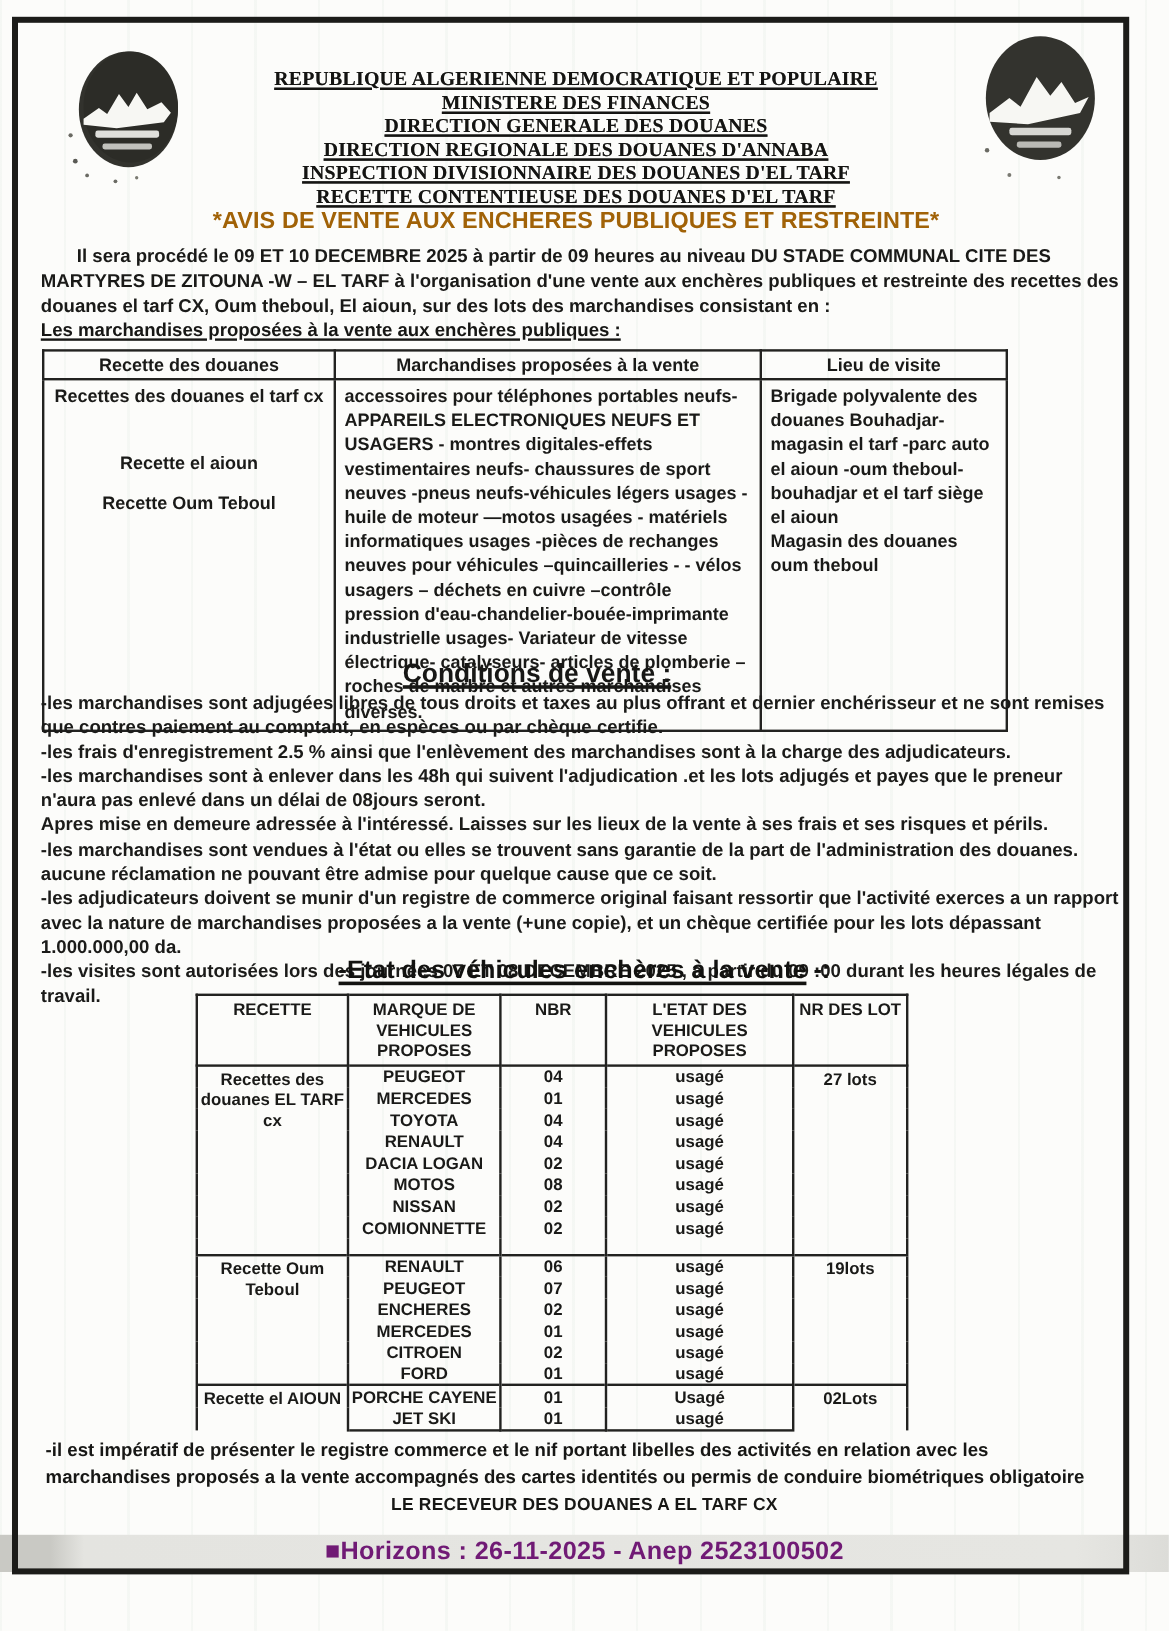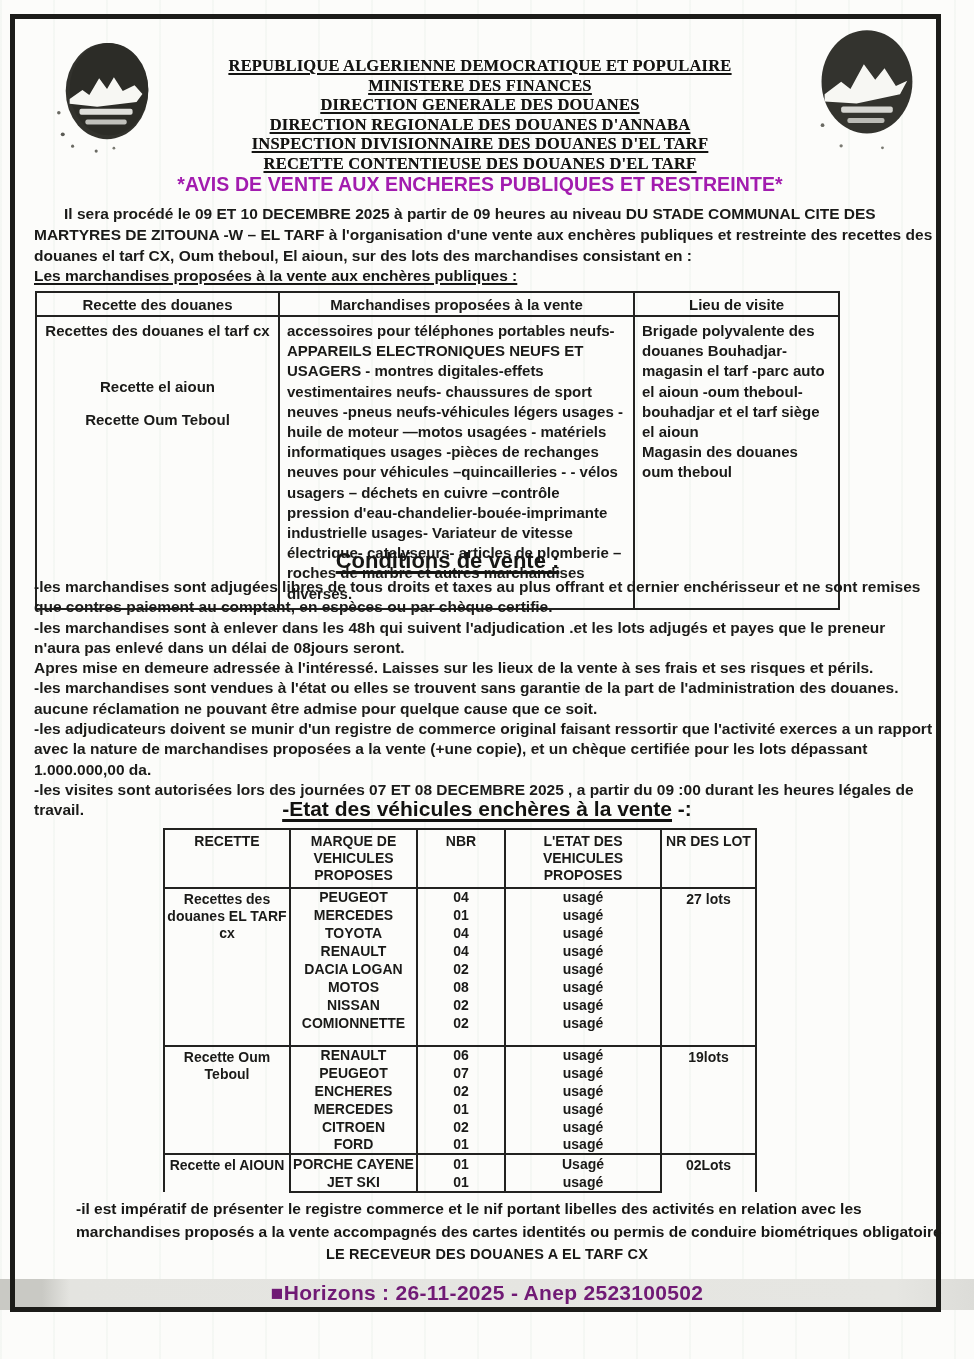--- a/index.html
+++ b/index.html
@@ -24,21 +24,21 @@
   
   .header-block { position:absolute; left:120px; top:56px; width:720px; text-align:center; z-index:3; }
   .hline {
     font-family:"Liberation Serif", serif;
     font-weight:700; font-size:16.5px; line-height:19.5px; letter-spacing:0.2px;
     text-decoration:underline; text-decoration-thickness:2px; text-underline-offset:2px;
     color:#141412; text-shadow:0 0 0.5px rgba(20,20,20,0.55);
   }
   .avis {
     position:absolute; left:60px; top:173px; width:840px; text-align:center; z-index:3;
-    font-weight:700; font-size:19.5px; color:#a21caf; letter-spacing:0.1px;
+    font-weight:700; font-size:19.5px; color:#a16207; letter-spacing:0.1px;
   }
   .intro {
     position:absolute; left:34px; top:203px; width:900px; z-index:3;
     font-weight:700; font-size:15.5px; line-height:21px; text-indent:30px; color:#1a1a18;
   }
   .goods-label {
     position:absolute; left:34px; top:267px; z-index:3;
     font-weight:700; font-size:15.5px;
     text-decoration:underline; text-decoration-thickness:2px; text-underline-offset:2px;
   }
@@ -78,21 +78,21 @@
   .veh th { border:2px solid #222220; vertical-align:top; text-align:center; padding:3px 2px; height:46px; font-size:14px; }
   .veh td { border-left:2px solid #222220; border-right:2px solid #222220; text-align:center; padding:0 2px; height:18px; }
   .veh tr.gstart td { border-top:2px solid #222220; }
   .veh tbody tr:last-child td { border-bottom:2px solid #222220; }
   .veh td.cell-recette, .veh td.cell-lots { vertical-align:top; padding-top:2px; }
   .veh tr.spacer td { height:14px; }
   .veh .g3 td { height:19px; }
   
   .footer-note {
     position:absolute; left:38px; top:1198px; width:885px; z-index:3;
-    font-weight:700; font-size:15.5px; line-height:22.5px;margin-left:38px;
+    font-weight:700; font-size:15.5px; line-height:22.5px;
   }
   .signature {
     position:absolute; left:0; top:1246px; width:974px; text-align:center; z-index:3;
     font-weight:700; font-size:14.5px; letter-spacing:0.2px;
   }
   .pub-band {
     position:absolute; left:0; top:1279px; width:974px; height:31px; z-index:4;
     background:linear-gradient(90deg,#c9c9c4 0 42px,#e4e4e0 70px,#e6e6e2 92%,#dcdcd8 100%);
   }
   .publication {
@@ -177,20 +177,21 @@
       </tr>
     </tbody>
   </table>
 
   <div class="cond-title">
     <span>Conditions de vente :</span>
   </div>
 
   <div class="conditions">
     <p>-les marchandises sont adjugées libres de tous droits et taxes au plus offrant et dernier enchérisseur et ne sont remises que contres paiement au comptant, en espèces ou par chèque certifie.</p>
+    <p>-les frais d'enregistrement 2.5 % ainsi que l'enlèvement des marchandises sont à la charge des adjudicateurs.</p>
     <p>-les marchandises sont à enlever dans les 48h qui suivent l'adjudication .et les lots adjugés et payes que le preneur n'aura pas enlevé dans un délai de 08jours seront.</p>
     <p>Apres mise en demeure adressée à l'intéressé. Laisses sur les lieux de la vente à ses frais et ses risques et périls.</p>
     <p>-les marchandises sont vendues à l'état ou elles se trouvent sans garantie de la part de l'administration des douanes. aucune réclamation ne pouvant être admise pour quelque cause que ce soit.</p>
     <p>-les adjudicateurs doivent se munir d'un registre de commerce original faisant ressortir que l'activité exerces a un rapport avec la nature de marchandises proposées a la vente (+une copie), et un chèque certifiée pour les lots dépassant 1.000.000,00 da.</p>
     <p>-les visites sont autorisées lors des journées 07 ET 08 DECEMBRE 2025 , a partir du 09 :00 durant les heures légales de travail.</p>
   </div>
 
   <div class="etat-title">
     <span class="u">-Etat des véhicules enchères à la vente</span><span> -:</span>
   </div>

